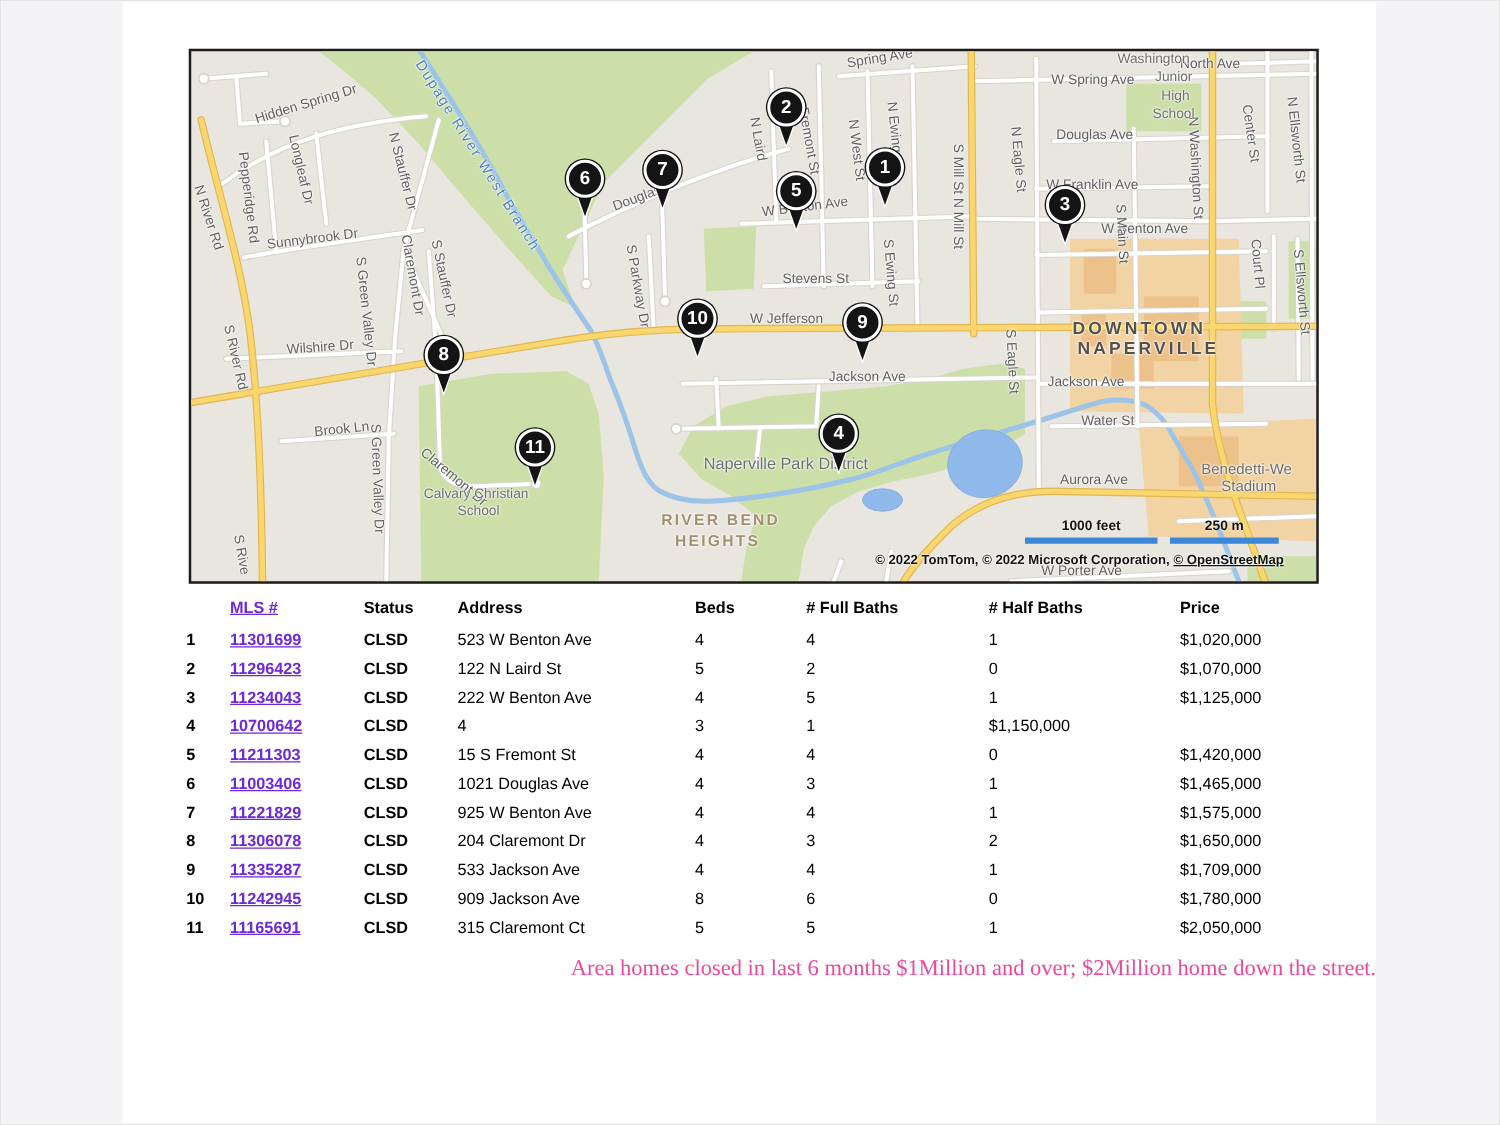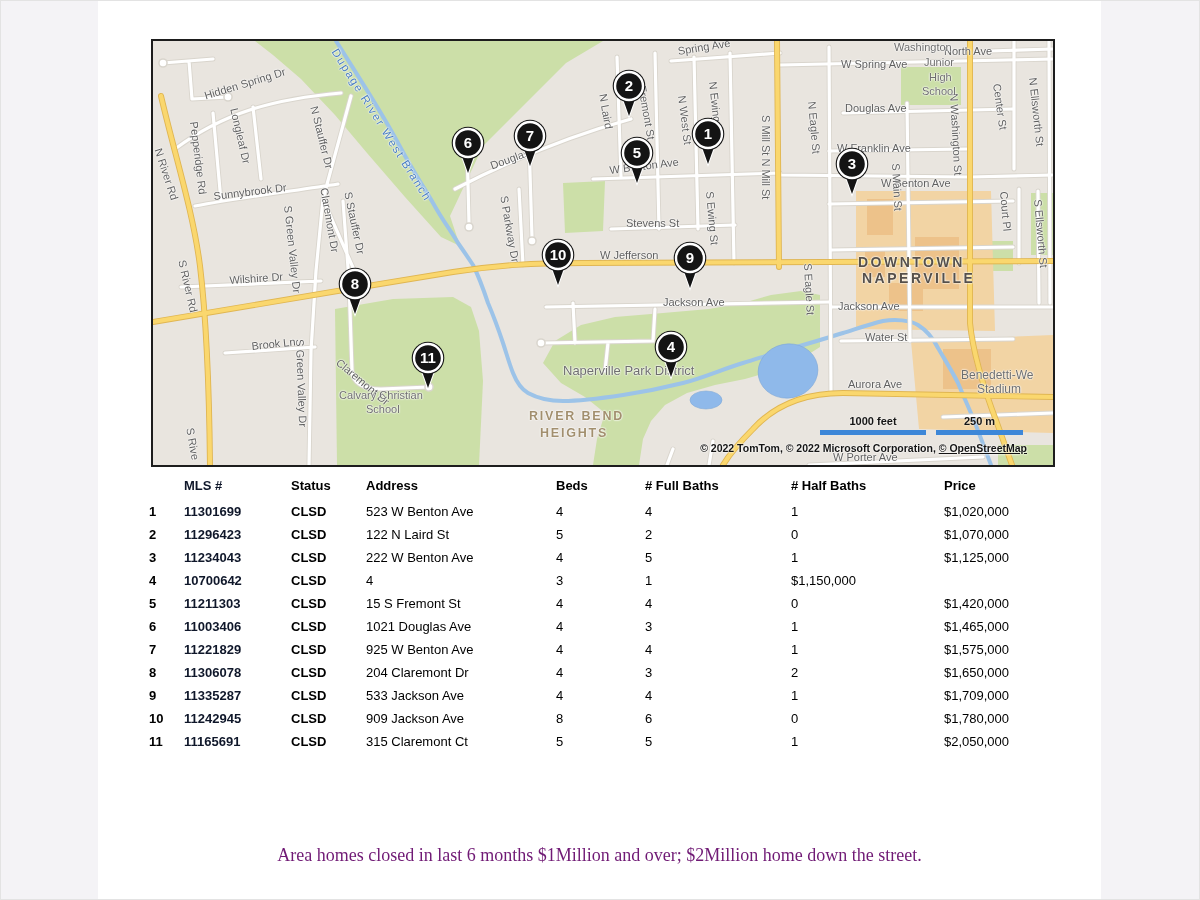--- a/index.html
+++ b/index.html
@@ -34,24 +34,24 @@
   #attribution{position:absolute;right:26px;top:401px;font-size:10.5px;font-weight:bold;color:#141414;
         text-shadow:0 0 2px #fff,0 0 2px #fff;z-index:20;}
   #attribution .osm{text-decoration:underline;}
 
   
   #listing-table{position:absolute;left:148px;top:470px;width:930px;font-size:13px;color:#000;}
   .trow{display:grid;grid-template-columns:35px 107px 75px 190px 89px 146px 153px 135px;
         height:23px;line-height:23px;align-items:center;}
   .thead{font-weight:bold;height:29px;line-height:25px;}
   .c-num,.c-status{font-weight:bold;}
-  .c-mls{color:#0f172a;font-weight:bold;cursor:pointer;}
+  .c-mls{color:#6d28d9;font-weight:bold;text-decoration:underline;cursor:pointer;}
   
-  #caption{position:absolute;left:97px;width:1003px;top:844px;text-align:center;
-        font-family:"Liberation Serif",serif;font-size:18px;color:#701a75;}
+  #caption{position:absolute;left:97px;width:1003px;top:763px;text-align:right;
+        font-family:"Liberation Serif",serif;font-size:18px;color:#ec4899;}
 </style>
 </head>
 <body>
 
 <div class="canvas">
   <div id="band-left" class="side-band"></div>
   <div id="band-right" class="side-band"></div>
 
   <div id="map">
     <svg class="base" width="900" height="424" viewBox="0 0 900 424">

